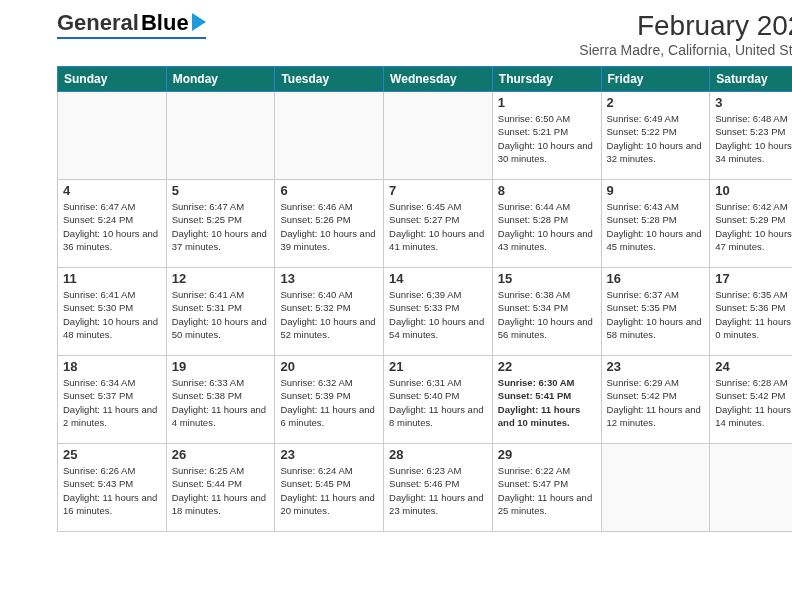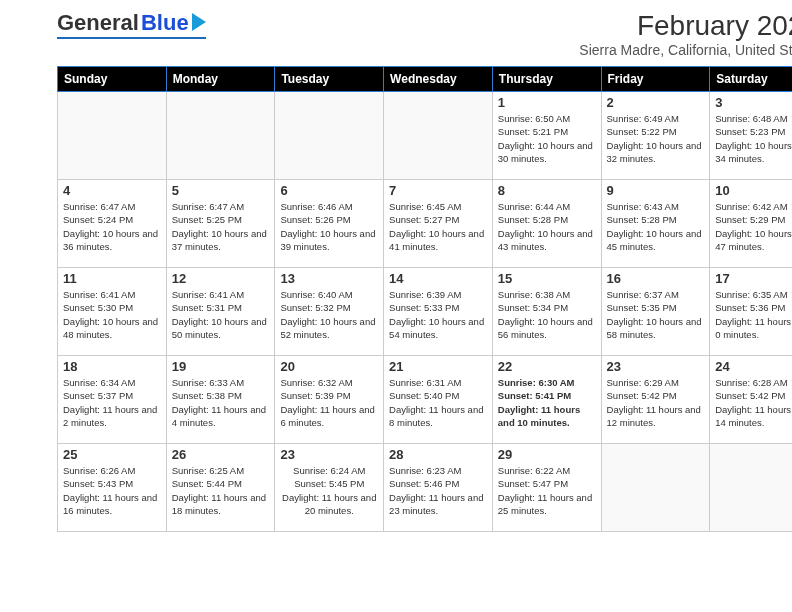--- a/index.html
+++ b/index.html
@@ -6,41 +6,41 @@
     body { font-family: Arial, sans-serif; background: #fff; width: 792px; height: 612px; overflow: hidden; }
     
     .container { width: 792px; padding: 10px 15px; margin-left: 42px; }
     
     .header { display: flex; justify-content: space-between; align-items: flex-start; margin-bottom: 8px; }
     
     .title-section { text-align: right; }
     
     .calendar { width: 100%; border-collapse: collapse; }
     
-    .day-header { background: #000000; color: white; font-size: 12px; font-weight: bold; padding: 5px 6px; text-align: left; border: 1px solid #2d7dd2; }
+    .day-header { background: #0f766e; color: white; font-size: 12px; font-weight: bold; padding: 5px 6px; text-align: left; border: 1px solid #2d7dd2; }
     
     .day-cell { border: 1px solid #ccc; vertical-align: top; padding: 3px 5px; height: 88px; width: calc(100%/7); background: #fff; }
     .day-cell.empty { background: #f9f9f9; }
     
     .day-number { font-size: 13px; font-weight: bold; color: #333; margin-bottom: 2px; }
     .day-info { font-size: 9.5px; color: #333; line-height: 1.4; }
     
     .logo-wrapper { display: flex; flex-direction: column; align-items: flex-start; }
     .logo-row { display: flex; align-items: center; }
   </style>
 </head>
 <body>
 
 <div class="container">
   <div class="header">
     <div class="logo-wrapper">
       <div class="logo-row">
         <span style="font-size:22px;font-weight:bold;color:#333;">General</span>
         <div style="display:flex;flex-direction:column;align-items:flex-start;margin-left:2px;">
-          <span style="font-size:22px;font-weight:bold;color:#1d4ed8;line-height:1;">Blue</span>
+          <span style="font-size:22px;font-weight:bold;color:#000000;line-height:1;">Blue</span>
         </div>
         <div style="width:0;height:0;border-top:9px solid transparent;border-bottom:9px solid transparent;border-left:14px solid #1a9cd8;margin-left:3px;margin-top:-2px;"></div>
       </div>
       <div style="height:2px;background:#1a6bbf;width:100%;margin-top:1px;"></div>
     </div>
     <div class="title-section">
       <div style="font-size:28px;color:#333;">February 2024</div>
       <div style="font-size:14px;color:#555;">Sierra Madre, California, United States</div>
     </div>
   </div>
@@ -222,21 +222,21 @@
 Daylight: 11 hours and 16 minutes.</div>
           </td>
           <td class="day-cell">
             <div class="day-number">26</div>
             <div class="day-info" style="white-space: pre-line;">Sunrise: 6:25 AM
 Sunset: 5:44 PM
 Daylight: 11 hours and 18 minutes.</div>
           </td>
           <td class="day-cell">
             <div class="day-number">23</div>
-            <div class="day-info" style="white-space: pre-line; text-align: center;">Sunrise: 6:24 AM
+            <div class="day-info" style="white-space: pre-line;">Sunrise: 6:24 AM
 Sunset: 5:45 PM
 Daylight: 11 hours and 20 minutes.</div>
           </td>
           <td class="day-cell">
             <div class="day-number">28</div>
             <div class="day-info" style="white-space: pre-line;">Sunrise: 6:23 AM
 Sunset: 5:46 PM
 Daylight: 11 hours and 23 minutes.</div>
           </td>
           <td class="day-cell">

